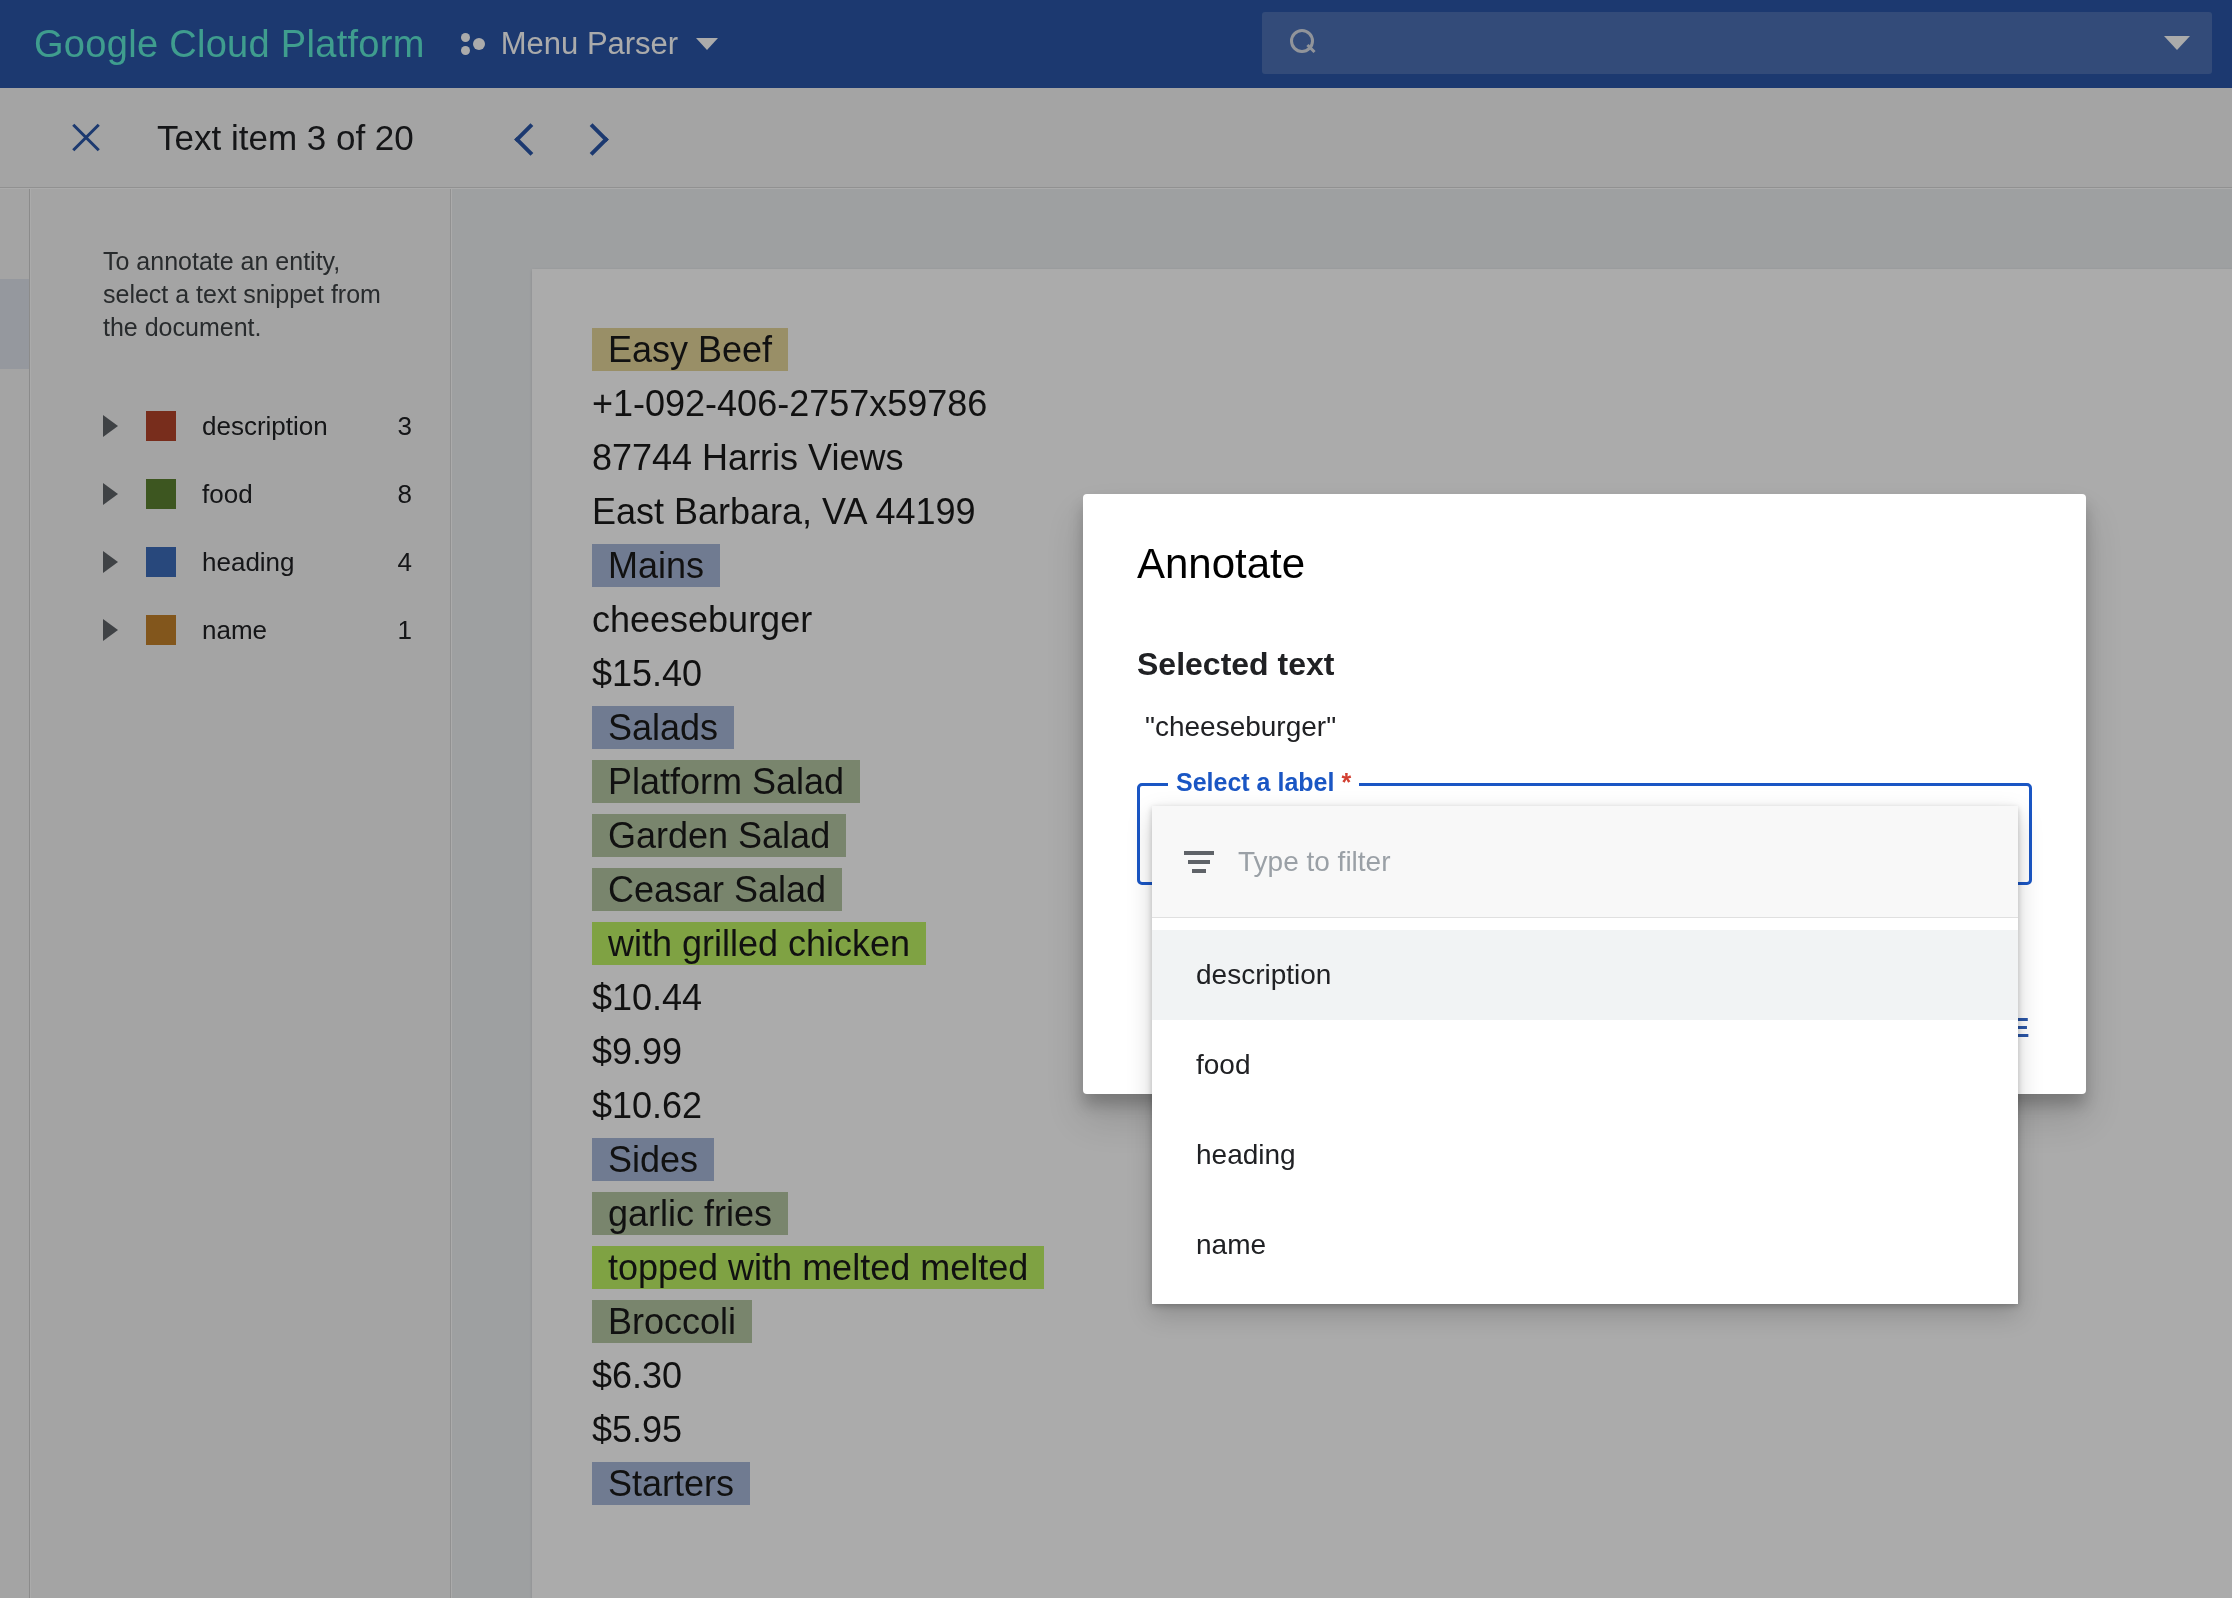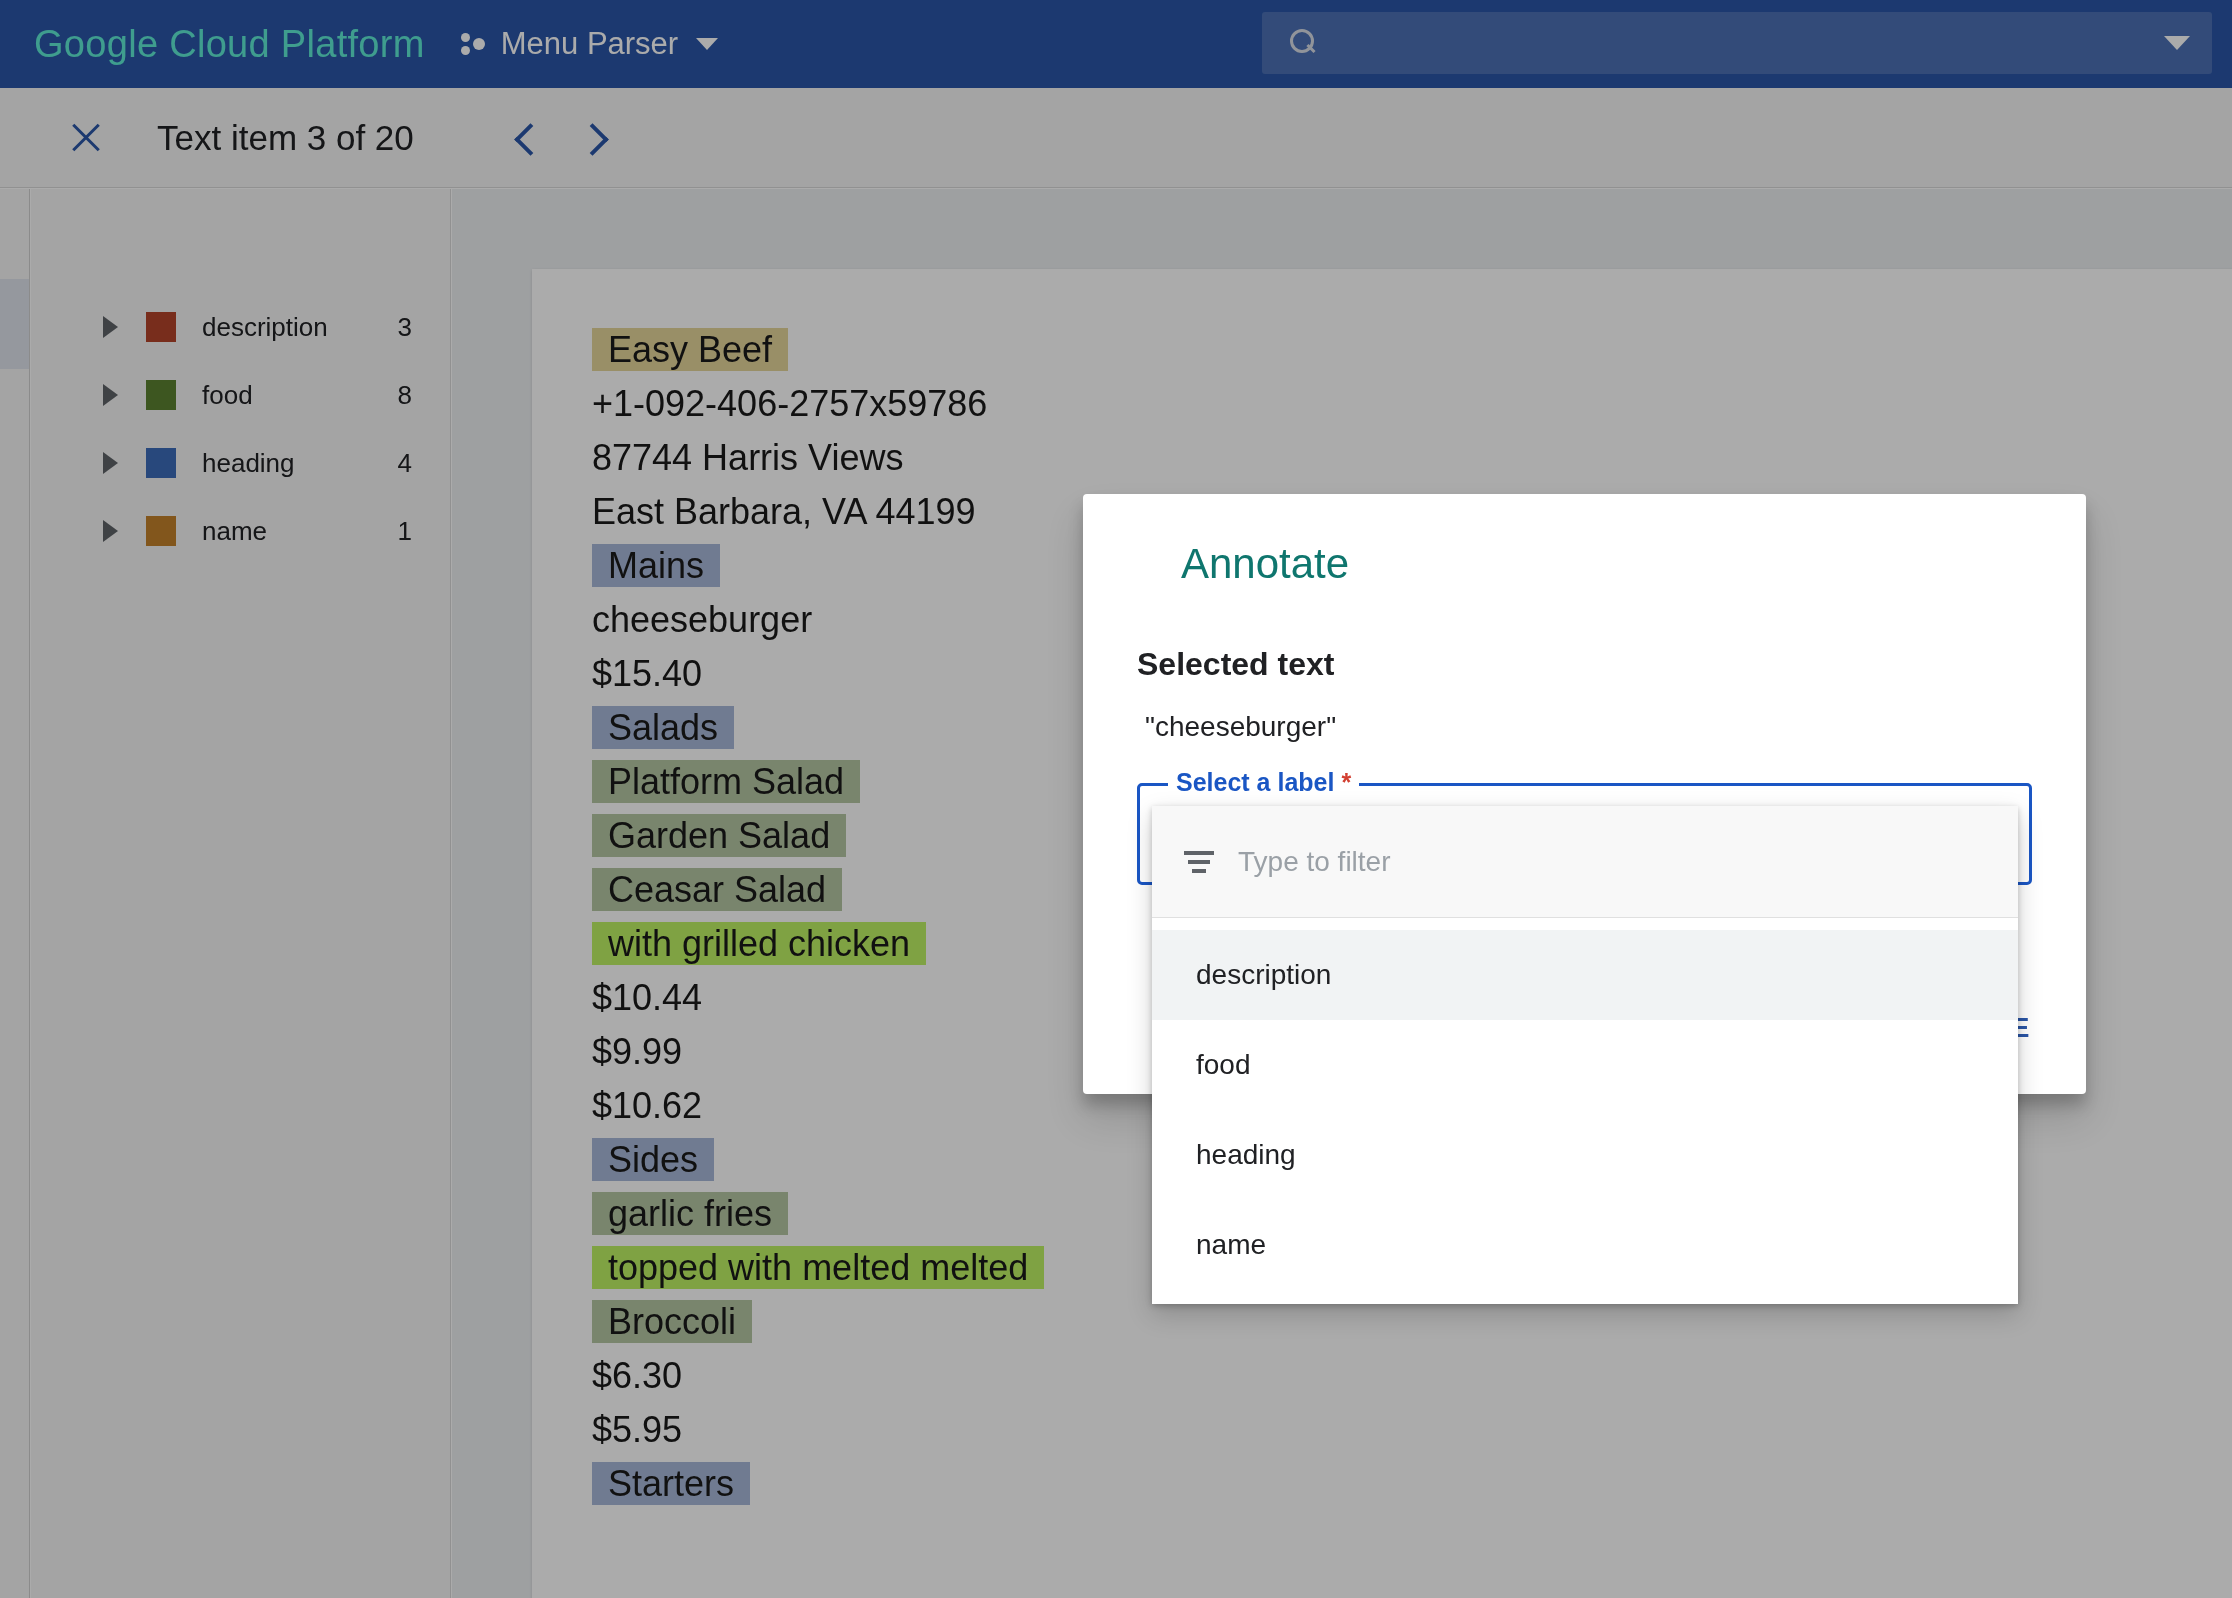--- a/index.html
+++ b/index.html
@@ -287,23 +287,22 @@
     left: 1083px; top: 494px;
     width: 1003px; height: 600px;
     background: #ffffff;
     border-radius: 4px;
     box-shadow: 0 11px 15px rgba(0,0,0,0.2), 0 24px 38px rgba(0,0,0,0.14);
     z-index: 700;
     padding: 46px 54px 0 54px;
   }
   .dlg-title {
     font-size: 42px;
-    color: #0f766e;
+    color: #000000;
     font-weight: 400;
-    margin-left: 44px;
   }
   .dlg-section {
     margin-top: 58px;
     font-size: 32px;
     font-weight: bold;
     color: #202124;
   }
   .dlg-selected {
     margin-top: 28px;
     margin-left: 8px;
@@ -433,20 +432,21 @@
     <div class="item-counter">Text item 3 of 20</div>
     <div class="navbtn prev"></div>
     <div class="navbtn next"></div>
   </div>
 
   <div class="left-rail">
     <div class="rail-marker"></div>
   </div>
 
   <div class="sidebar">
+    <div class="sidebar-hint">To annotate an entity, select a text snippet from the document.</div>
     <div class="label-list">
         <div class="label-row">
           <span class="tri"></span>
           <span class="swatch" style="background:#b3432b"></span>
           <span class="label-name">description</span>
           <span class="label-count">3</span>
         </div>
         <div class="label-row">
           <span class="tri"></span>
           <span class="swatch" style="background:#5c8030"></span>

